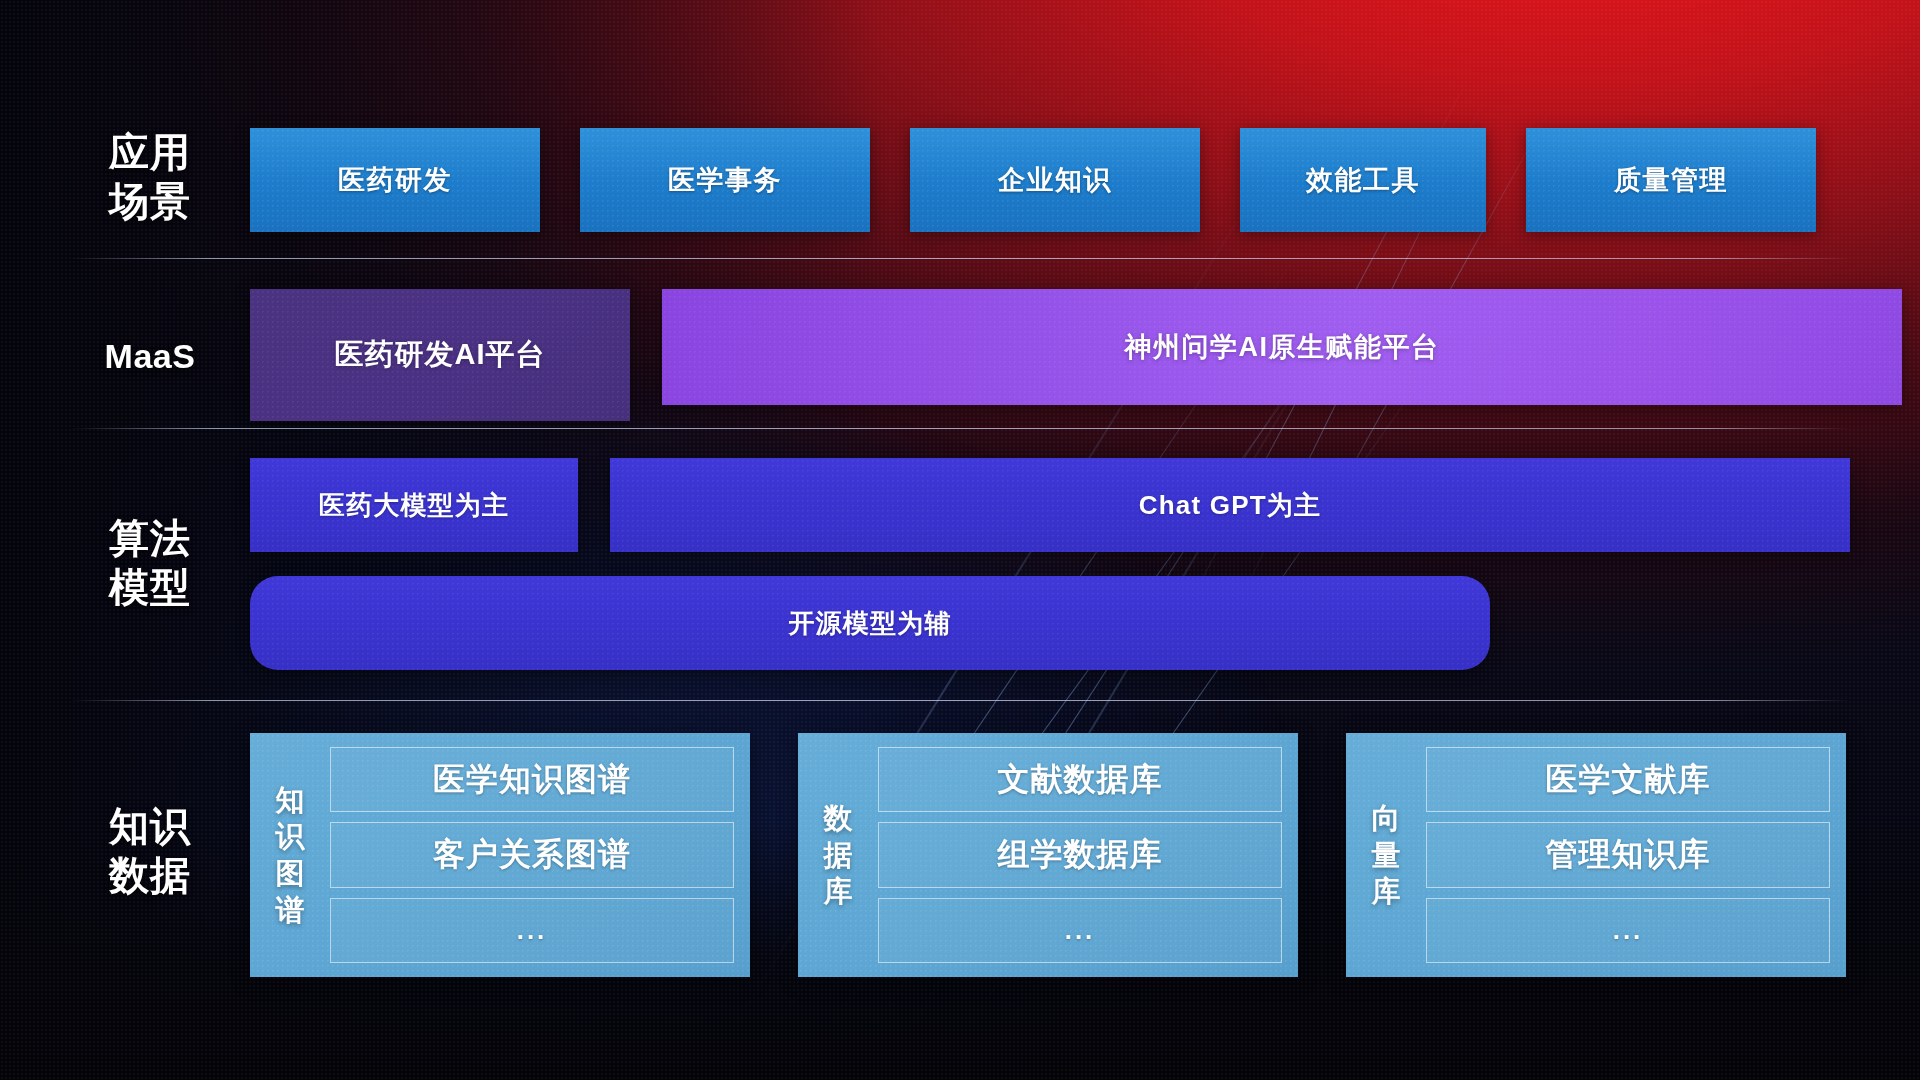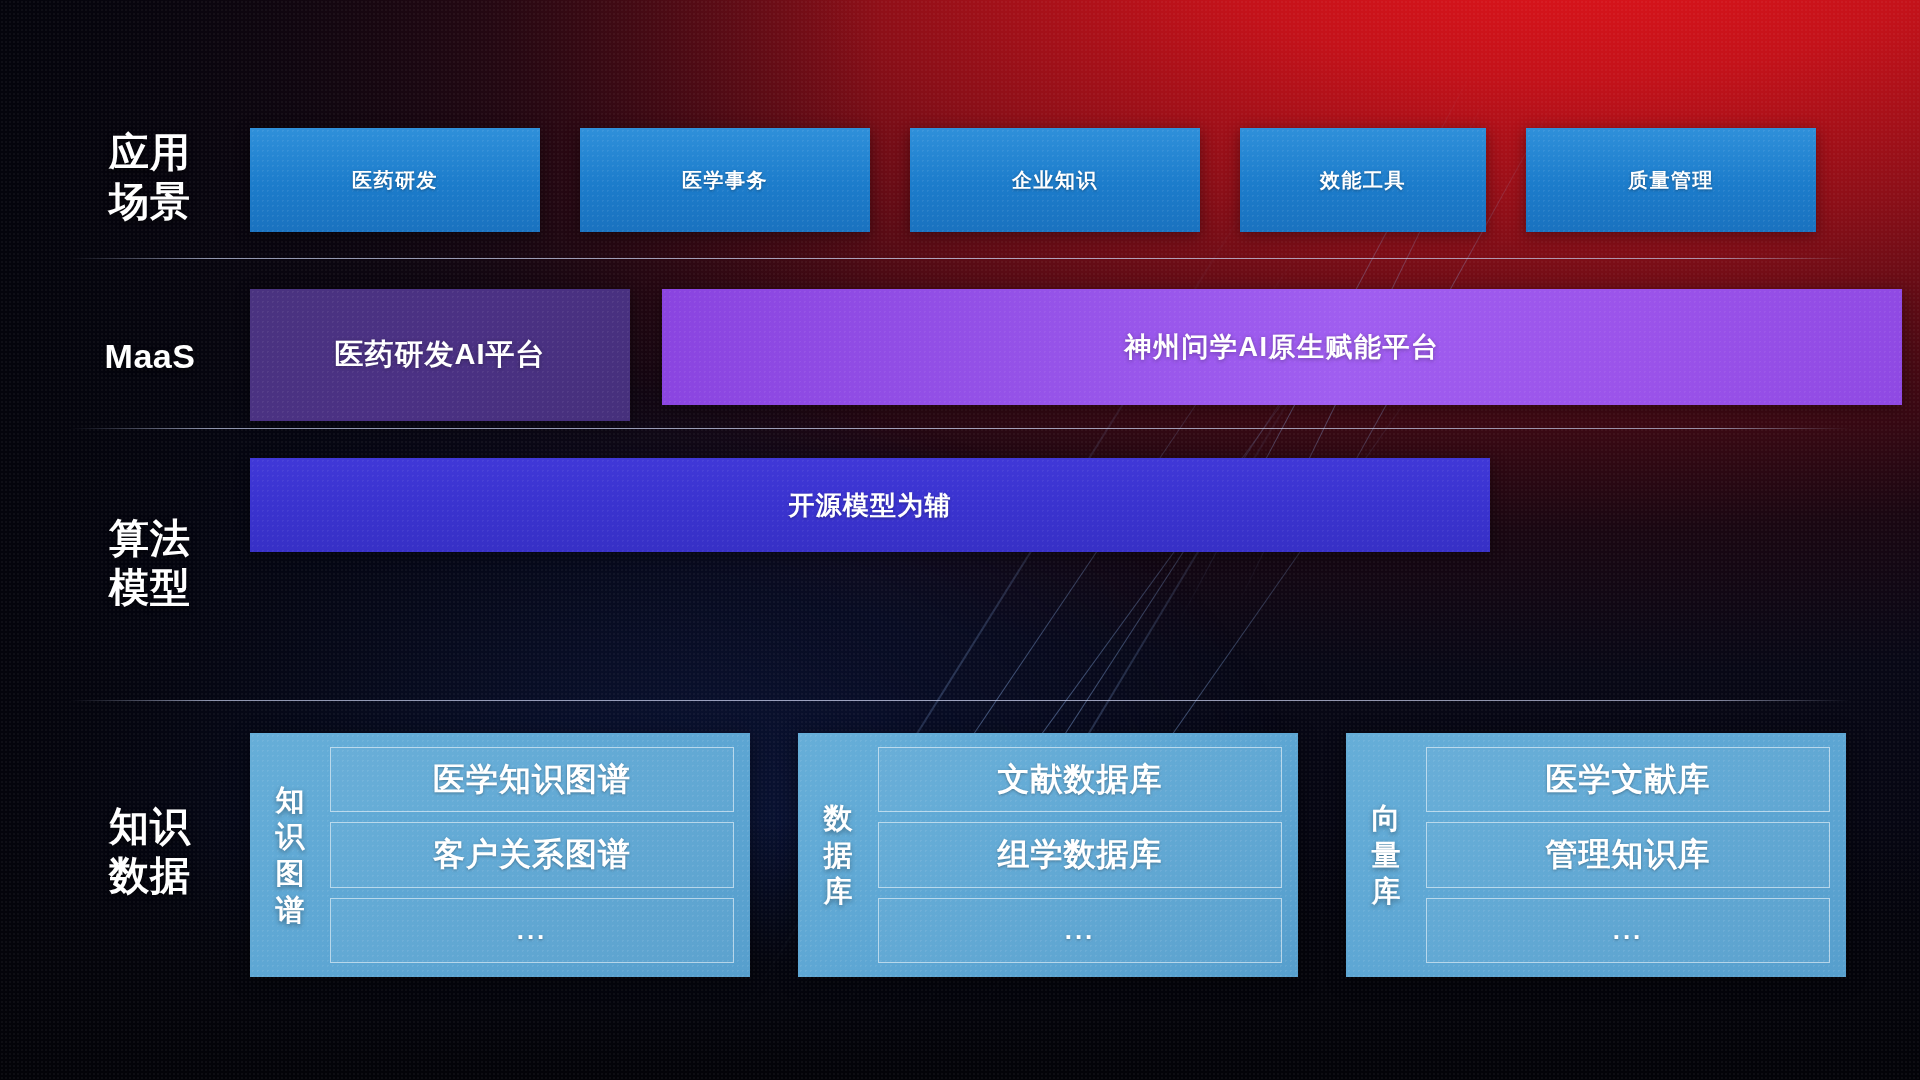--- a/index.html
+++ b/index.html
@@ -95,21 +95,21 @@
   }
 
   
   .app-box {
     height: 104px;
     background: linear-gradient(180deg, #2f90da 0%, #1c7ccb 55%, #1a72bf 100%);
     display: flex;
     align-items: center;
     justify-content: center;
     color: #ffffff;
-    font-size: 20px;
+    font-size: 27px;
     font-weight: bold;
     letter-spacing: 1.5px;
     box-shadow: 0 3px 14px rgba(0,0,0,.38);
     position: relative;
     overflow: hidden;
   }
   .app-box::after {
     content: "";
     position: absolute;
     inset: 0;
@@ -277,21 +277,29 @@
       </div>
     </div>
 
     <div class="divider" style="top:428px;"></div>
 
     <div class="row-label" style="left:70px; top:514px;">算法
 模型</div>
 
     <div style="position:absolute; left:250px; top:458px; display:flex; flex-direction:column; gap:24px;">
       <div style="display:flex; gap:32px;">
+        <div class="algo-box" style="width:328px;">
+          <span>医药大模型为主</span>
+        </div>
         <div class="algo-box" style="width:1240px;">
+          <span>Chat GPT为主</span>
+        </div>
+      </div>
+      <div style="display:flex; gap:32px;">
+        <div class="algo-box" style="width:1240px;border-radius:28px;">
           <span>开源模型为辅</span>
         </div>
       </div>
     </div>
 
     <div class="divider" style="top:700px;"></div>
 
     <div class="row-label" style="left:70px; top:802px;">知识
 数据</div>
 

